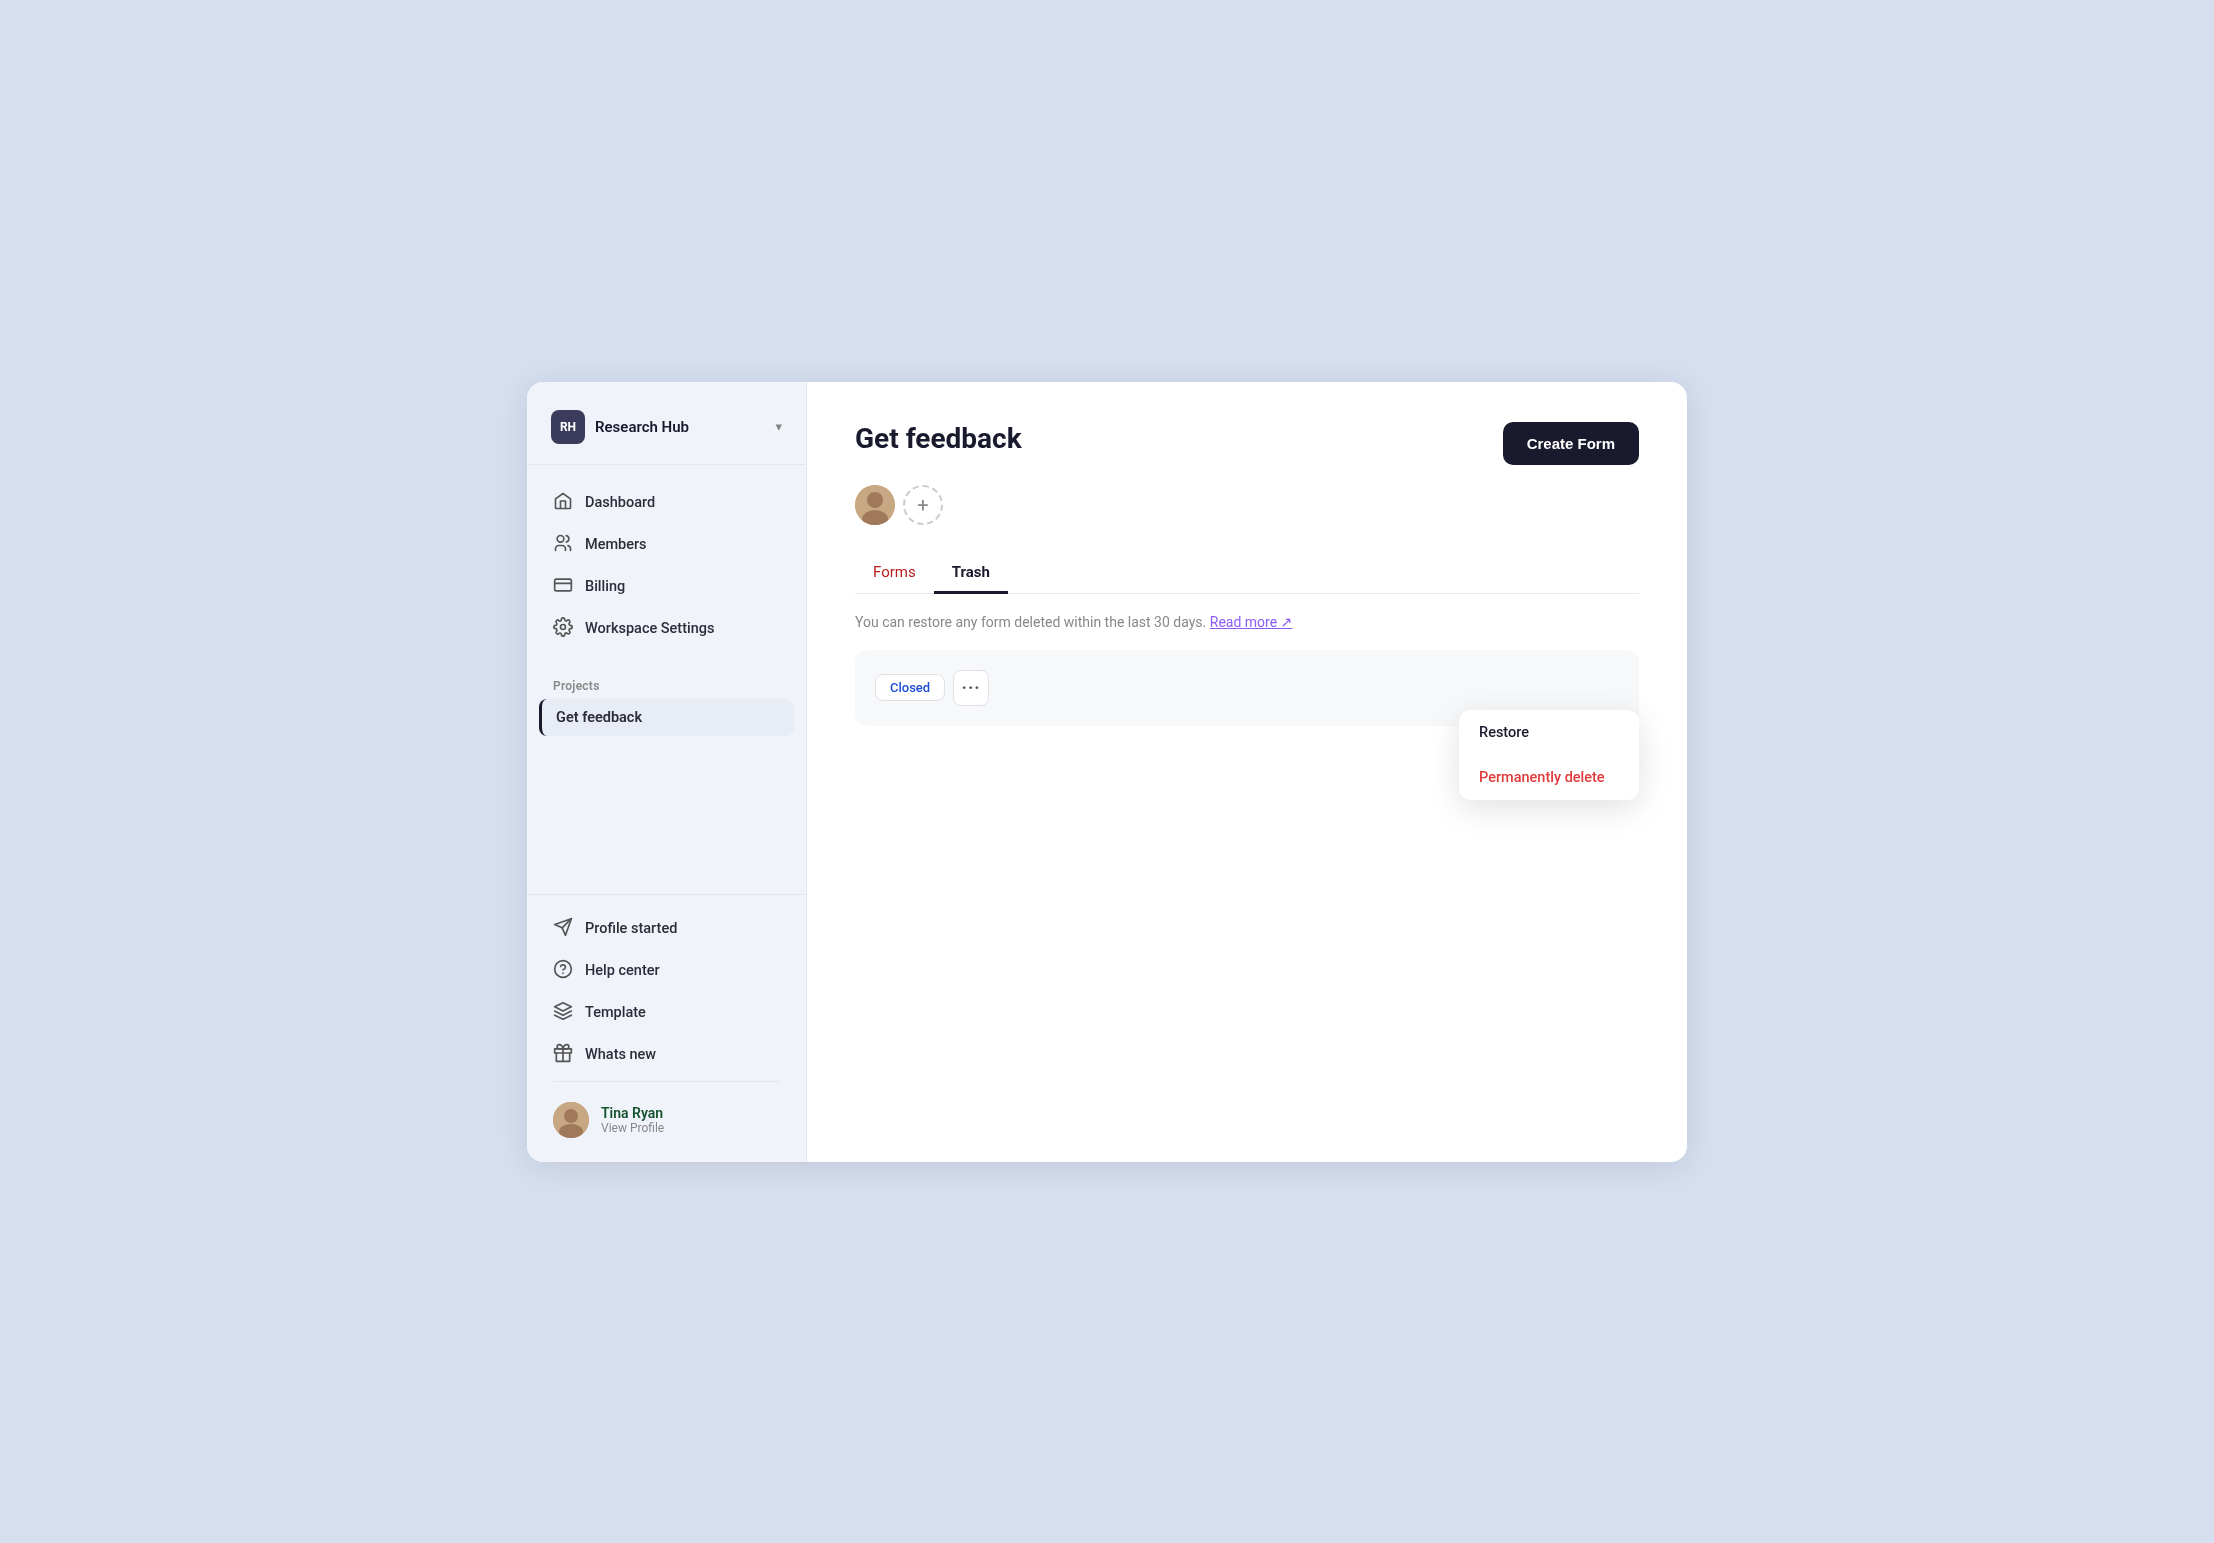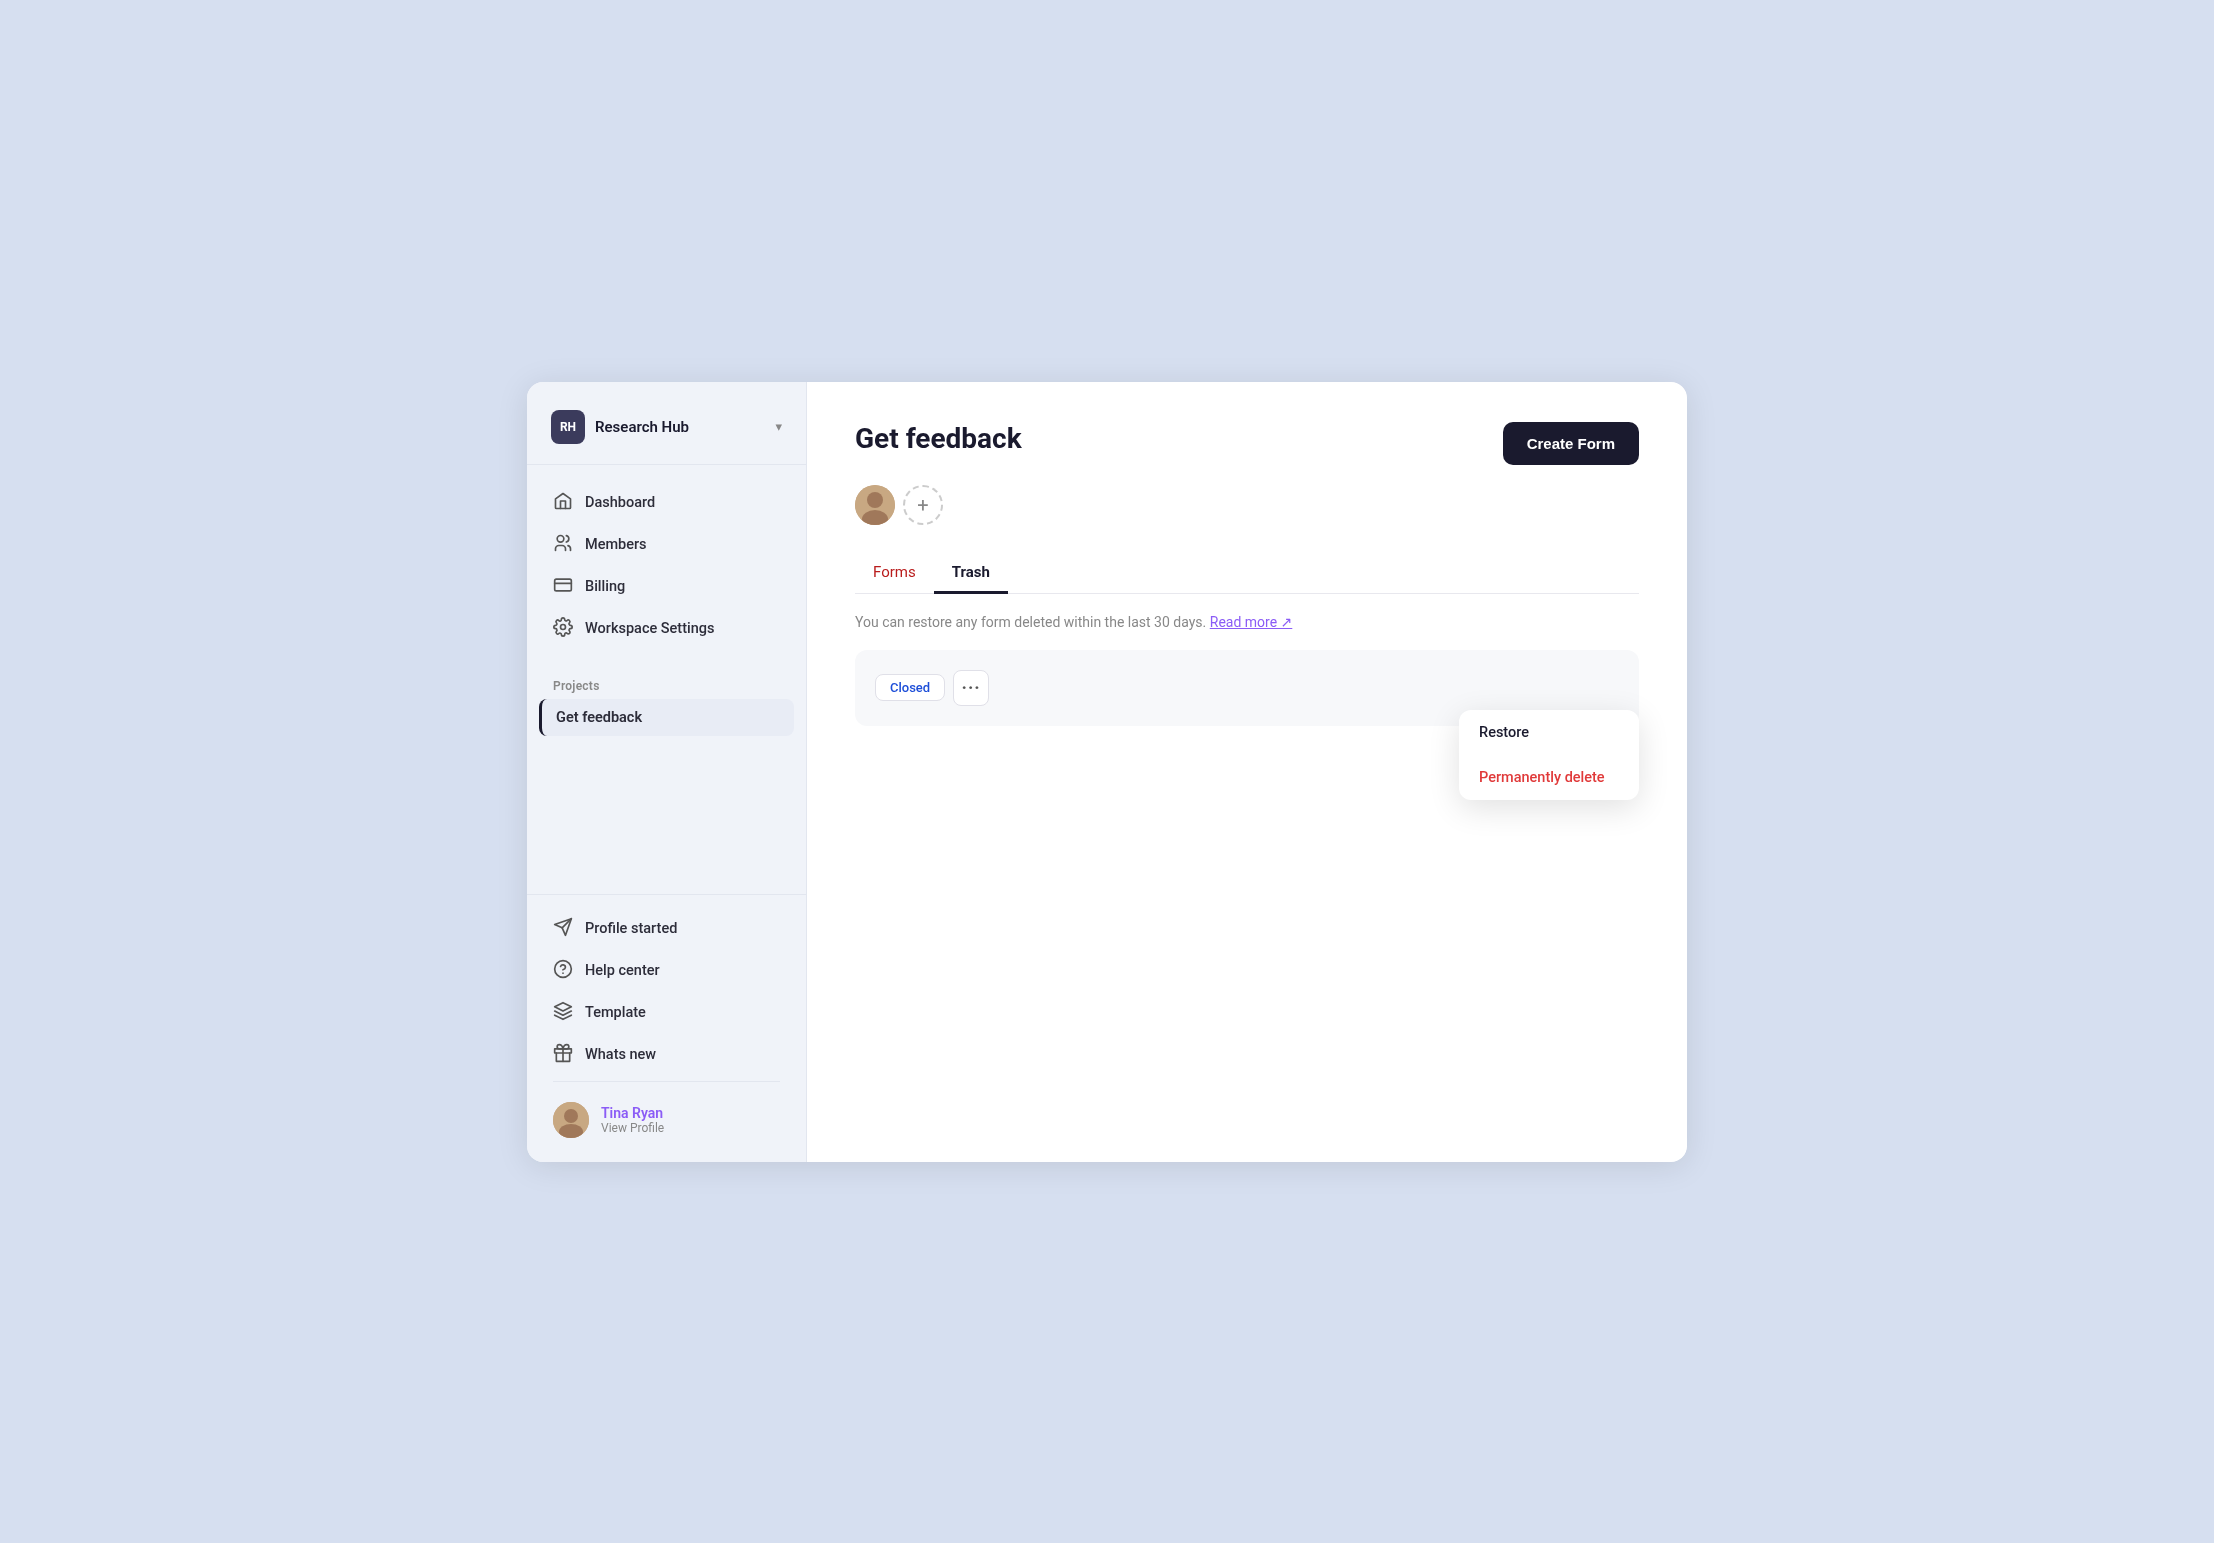--- a/index.html
+++ b/index.html
@@ -143,21 +143,21 @@
       border-radius: 50%;
       background: #c8a882;
       overflow: hidden;
       flex-shrink: 0;
       display: flex;
       align-items: center;
       justify-content: center;
     }
     .user-avatar svg { width: 36px; height: 36px; }
     .user-info { display: flex; flex-direction: column; }
-    .user-name { font-size: 14px; font-weight: 600; color: #8b5cf6; }
+    .user-name { font-size: 14px; font-weight: 600; color: #14532d; }
     .user-role { font-size: 12px; color: #888; }
     
     .main-content {
       flex: 1;
       background: #ffffff;
       border-radius: 0 16px 16px 0;
       padding: 40px 48px;
       position: relative;
       overflow: visible;
     }

